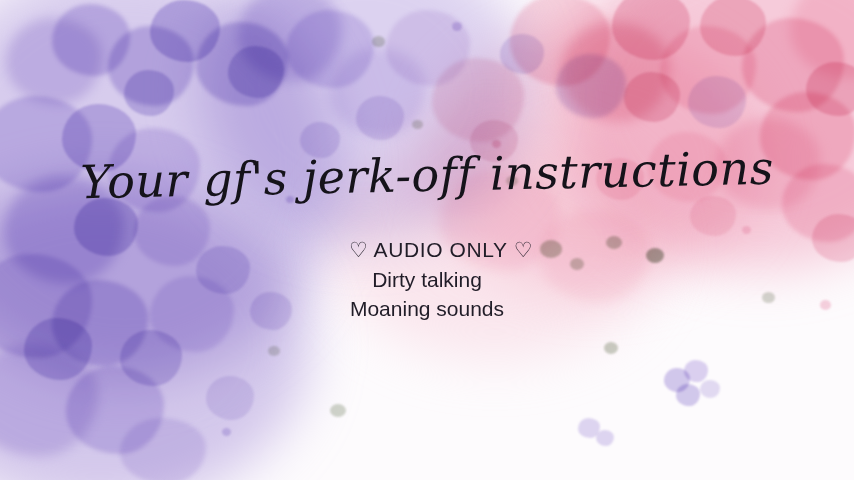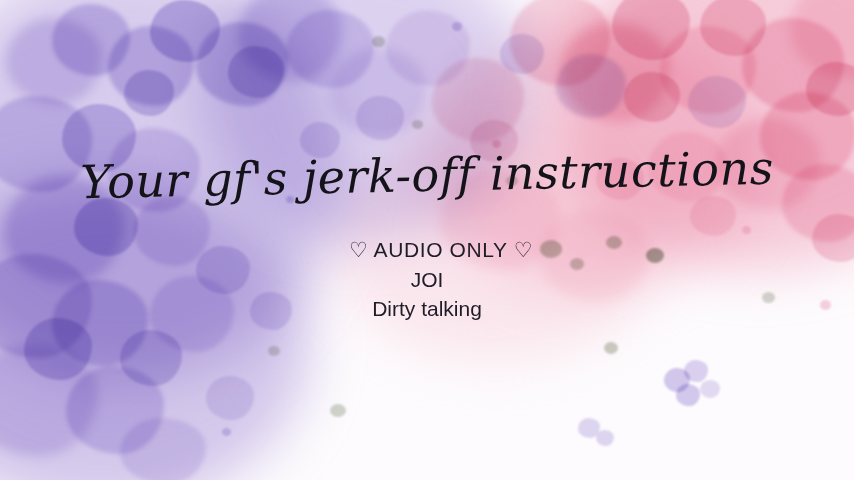--- a/index.html
+++ b/index.html
@@ -181,17 +181,17 @@
     <div class="speck" style="left:286px;top:196px; width:8px;  height:7px;  background:rgba(168,150,218,0.45);"></div>
     <div class="speck" style="left:222px;top:428px; width:9px;  height:8px;  background:rgba(176,158,222,0.45);"></div>
     <div class="speck" style="left:820px;top:300px; width:11px; height:10px; background:rgba(236,158,184,0.45);"></div>
     <div class="speck" style="left:742px;top:226px; width:9px;  height:8px;  background:rgba(238,168,192,0.40);"></div>
   </div>
 
   <div id="title">Your gf's jerk-off instructions</div>
 
   <div id="lines">
     <div class="line first">♡ AUDIO ONLY ♡</div>
-    <div class="line">JOI</div>
     <div class="line">Dirty talking</div>
+    <div class="line">Moaning sounds</div>
   </div>
 
 </div>
 
 </body></html>

